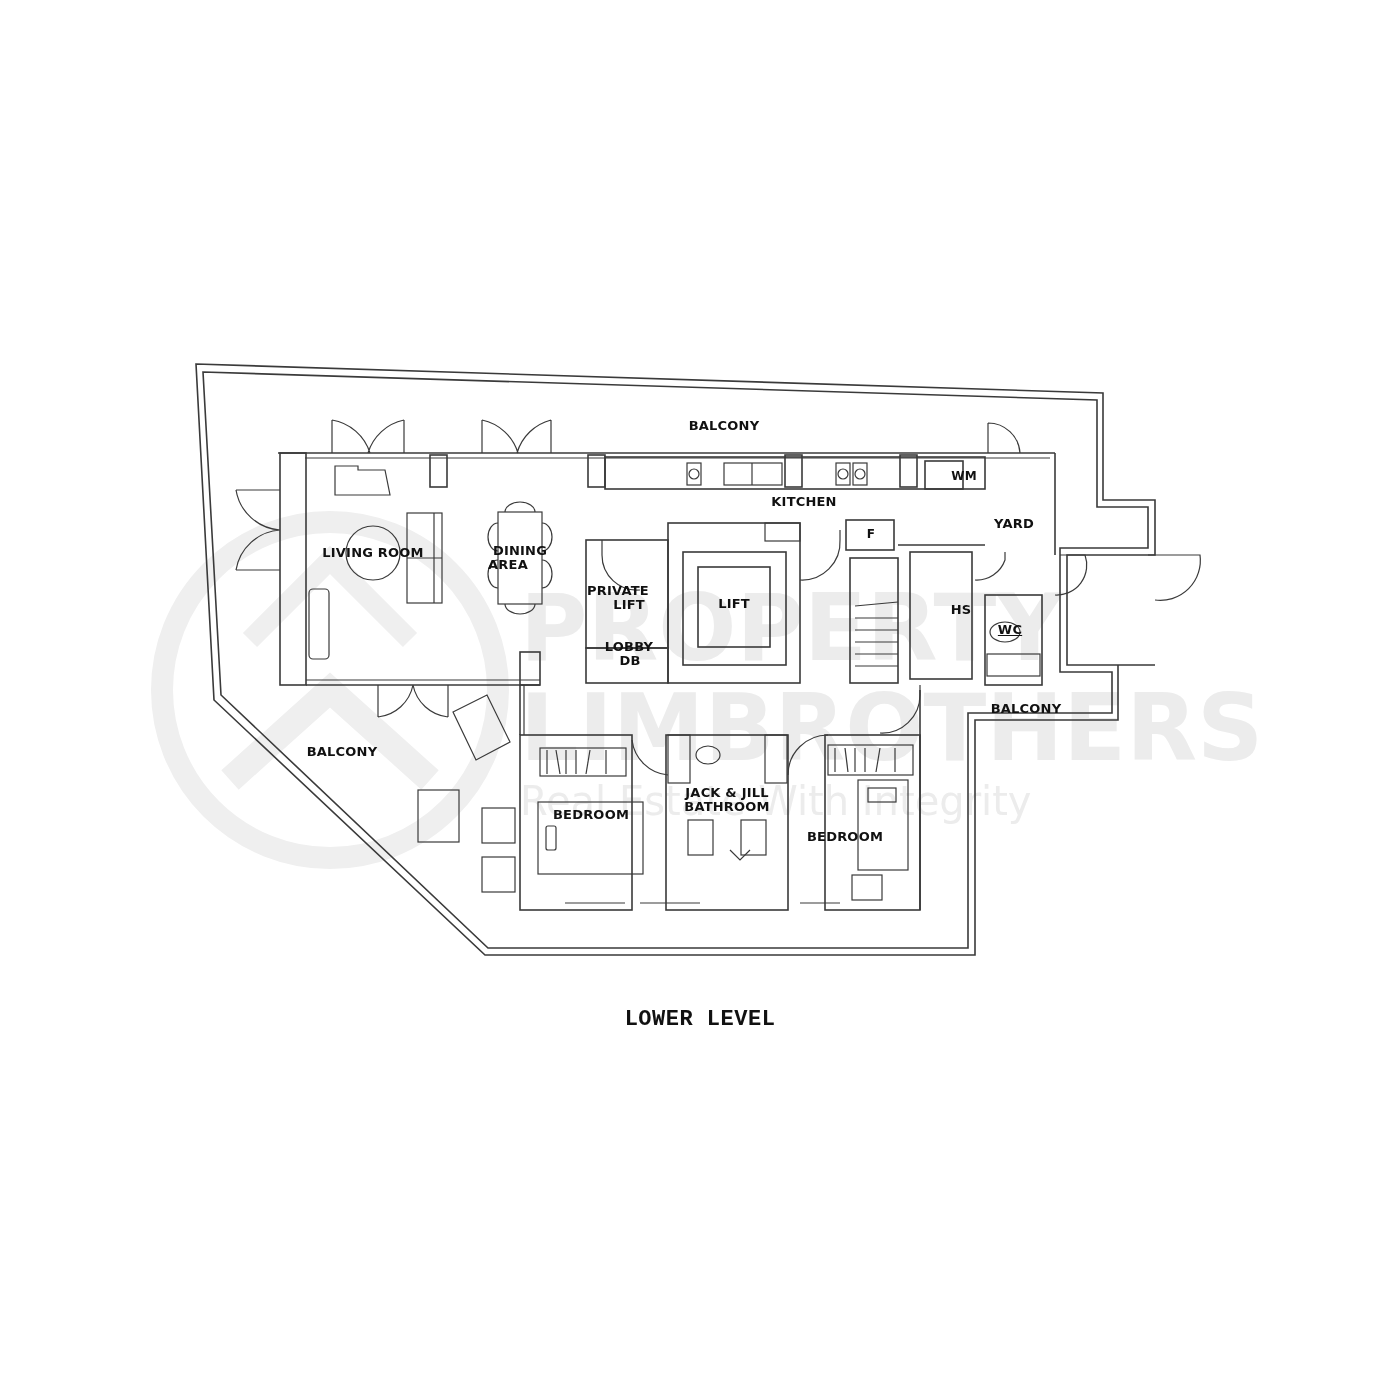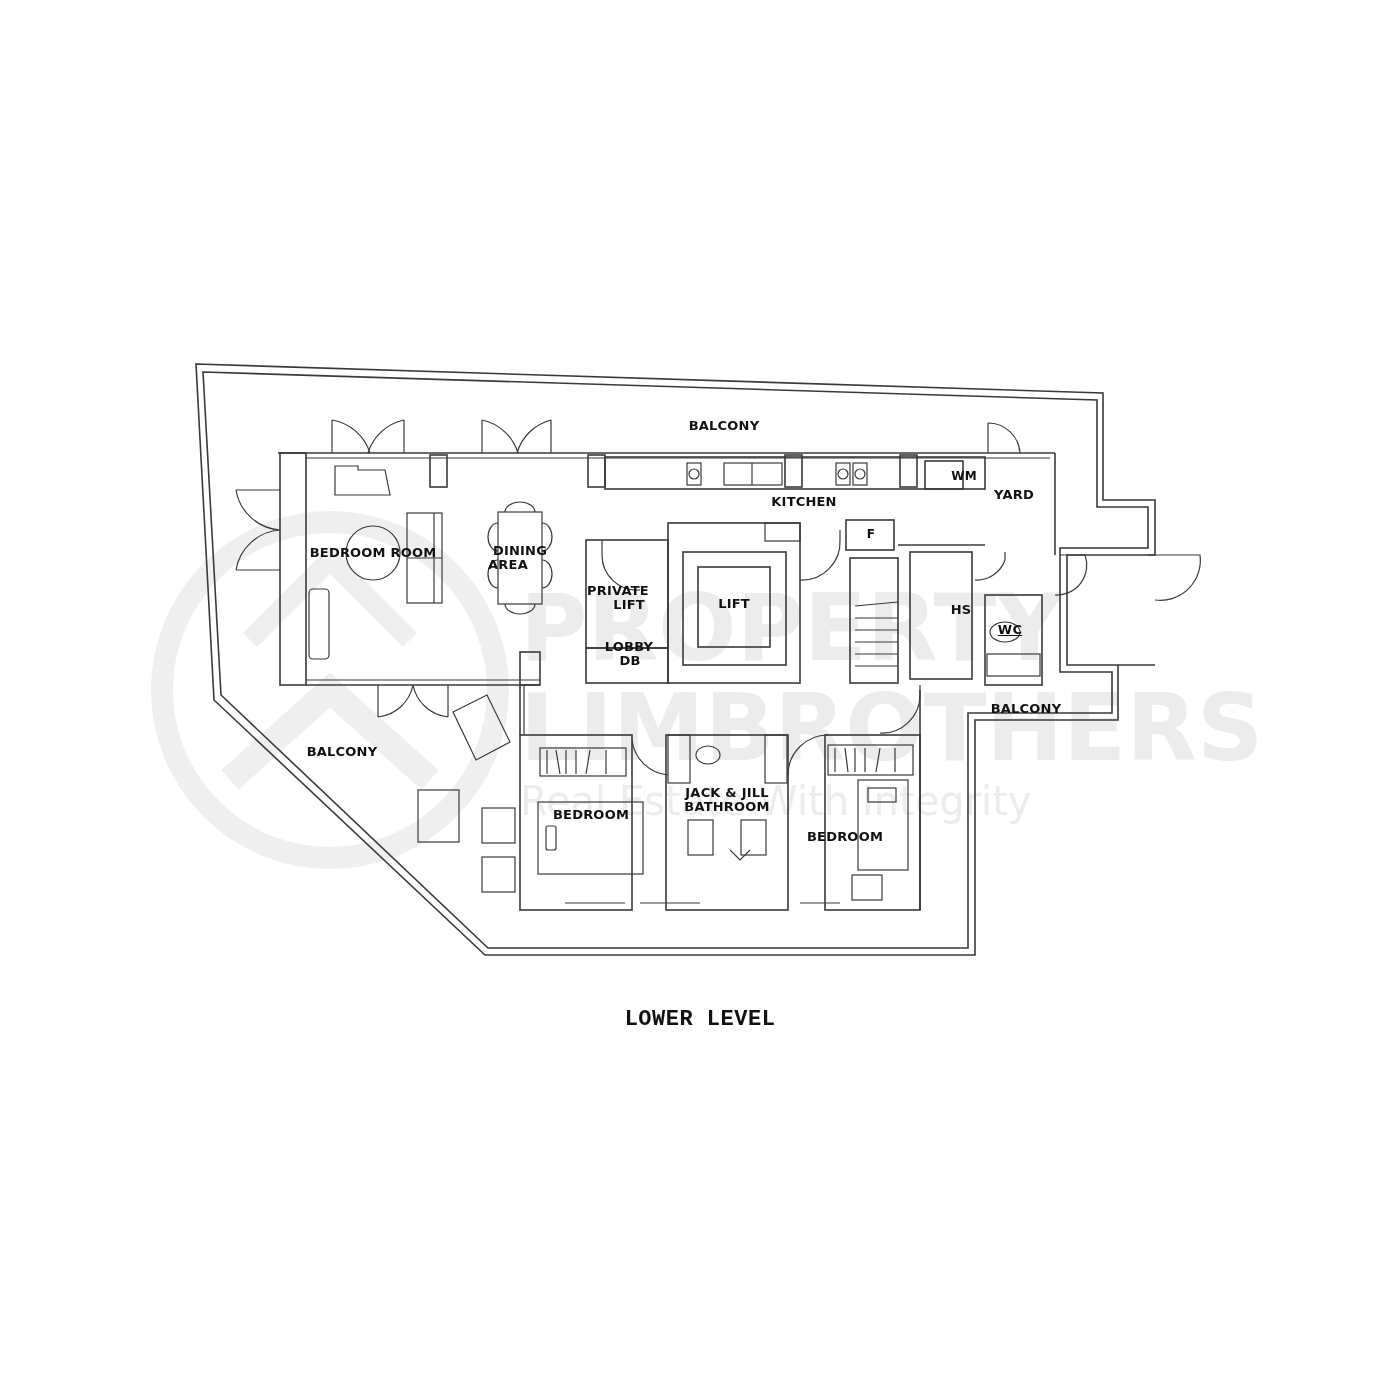--- a/index.html
+++ b/index.html
@@ -156,22 +156,22 @@
     <rect class="wt" x="482" y="857" width="33" height="35"></rect>
     <line class="wt" x1="565" y1="903" x2="625" y2="903"></line>
     <line class="wt" x1="640" y1="903" x2="700" y2="903"></line>
     <line class="wt" x1="800" y1="903" x2="840" y2="903"></line>
   </g>
 </svg>
 
 <div class="lbl" style="left:724px;top:426px;">BALCONY</div>
 <div class="lbl" style="left:804px;top:502px;">KITCHEN</div>
 <div class="lbl" style="left:944px;top:476px;font-size:12px;margin-left:20px;">WM</div>
-<div class="lbl" style="left:1014px;top:495px;">YARD</div>
-<div class="lbl" style="left:373px;top:553px;">BEDROOM ROOM</div>
+<div class="lbl" style="left:1014px;top:524px;">YARD</div>
+<div class="lbl" style="left:373px;top:553px;">LIVING ROOM</div>
 <div class="lbl" style="left:520px;top:551px;">DINING</div>
 <div class="lbl" style="left:508px;top:565px;">AREA</div>
 <div class="lbl" style="left:618px;top:591px;">PRIVATE</div>
 <div class="lbl" style="left:629px;top:605px;">LIFT</div>
 <div class="lbl" style="left:629px;top:619px;margin-top:28px;">LOBBY</div>
 <div class="lbl" style="left:734px;top:604px;">LIFT</div>
 <div class="lbl" style="left:630px;top:661px;">DB</div>
 <div class="lbl" style="left:871px;top:534px;font-size:12px;">F</div>
 <div class="lbl" style="left:943px;top:610px;padding-left:36px;">HS</div>
 <div class="lbl" style="left:1010px;top:630px;text-decoration:underline;">WC</div>

